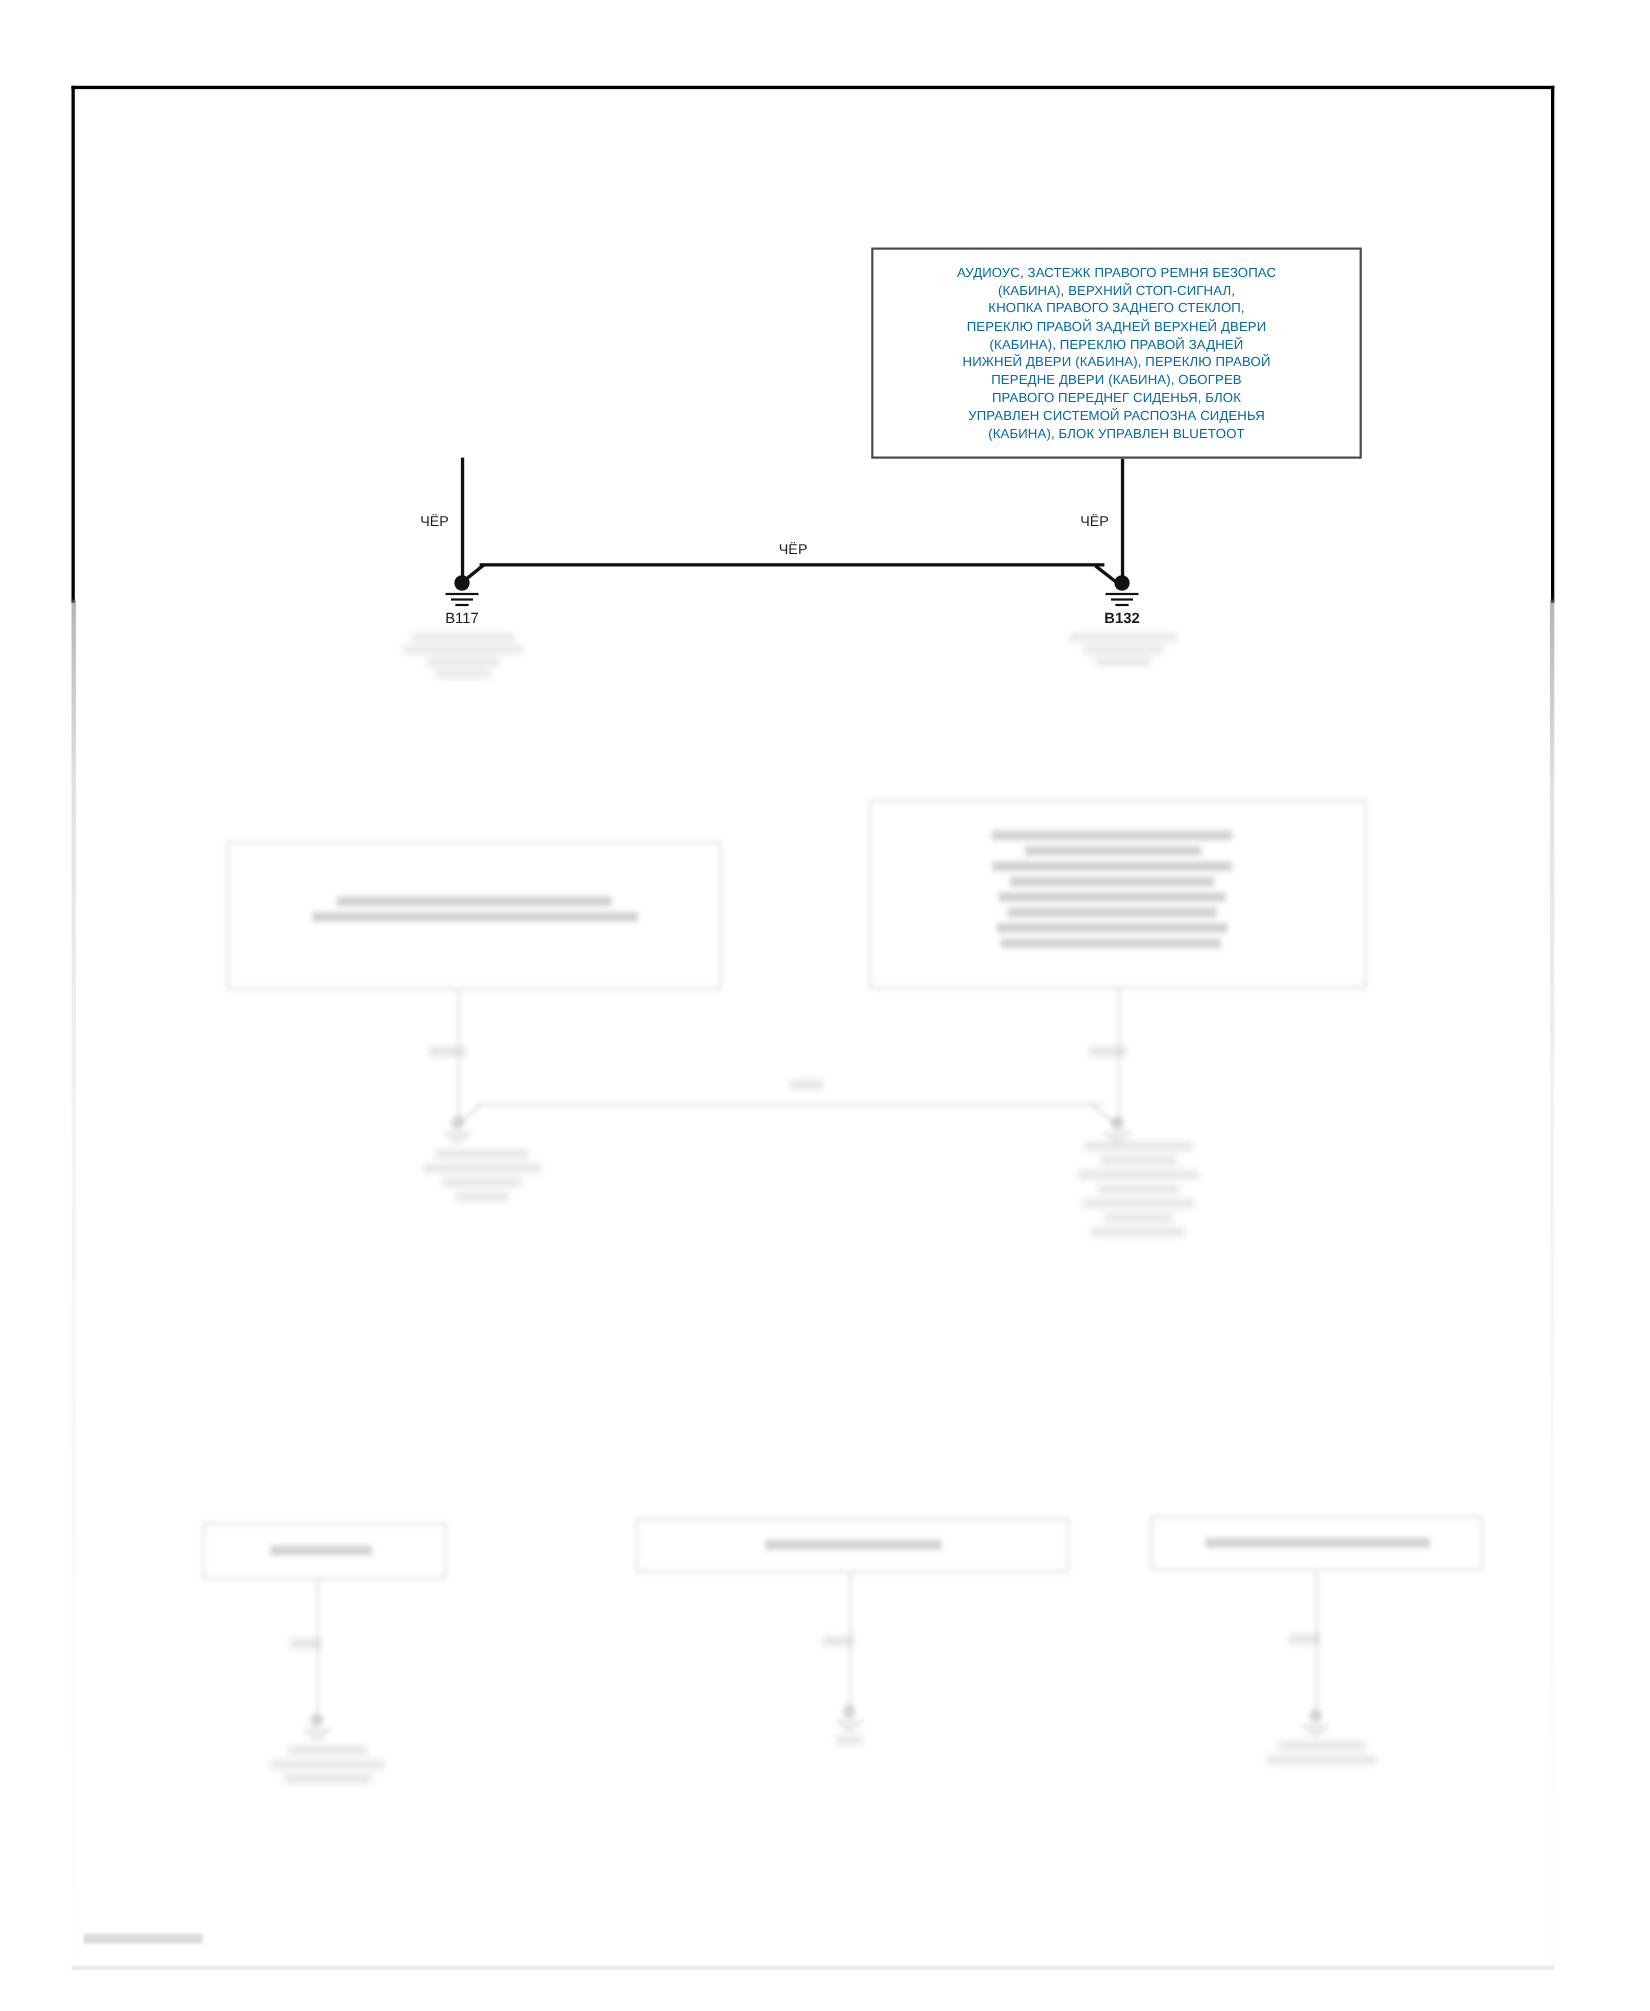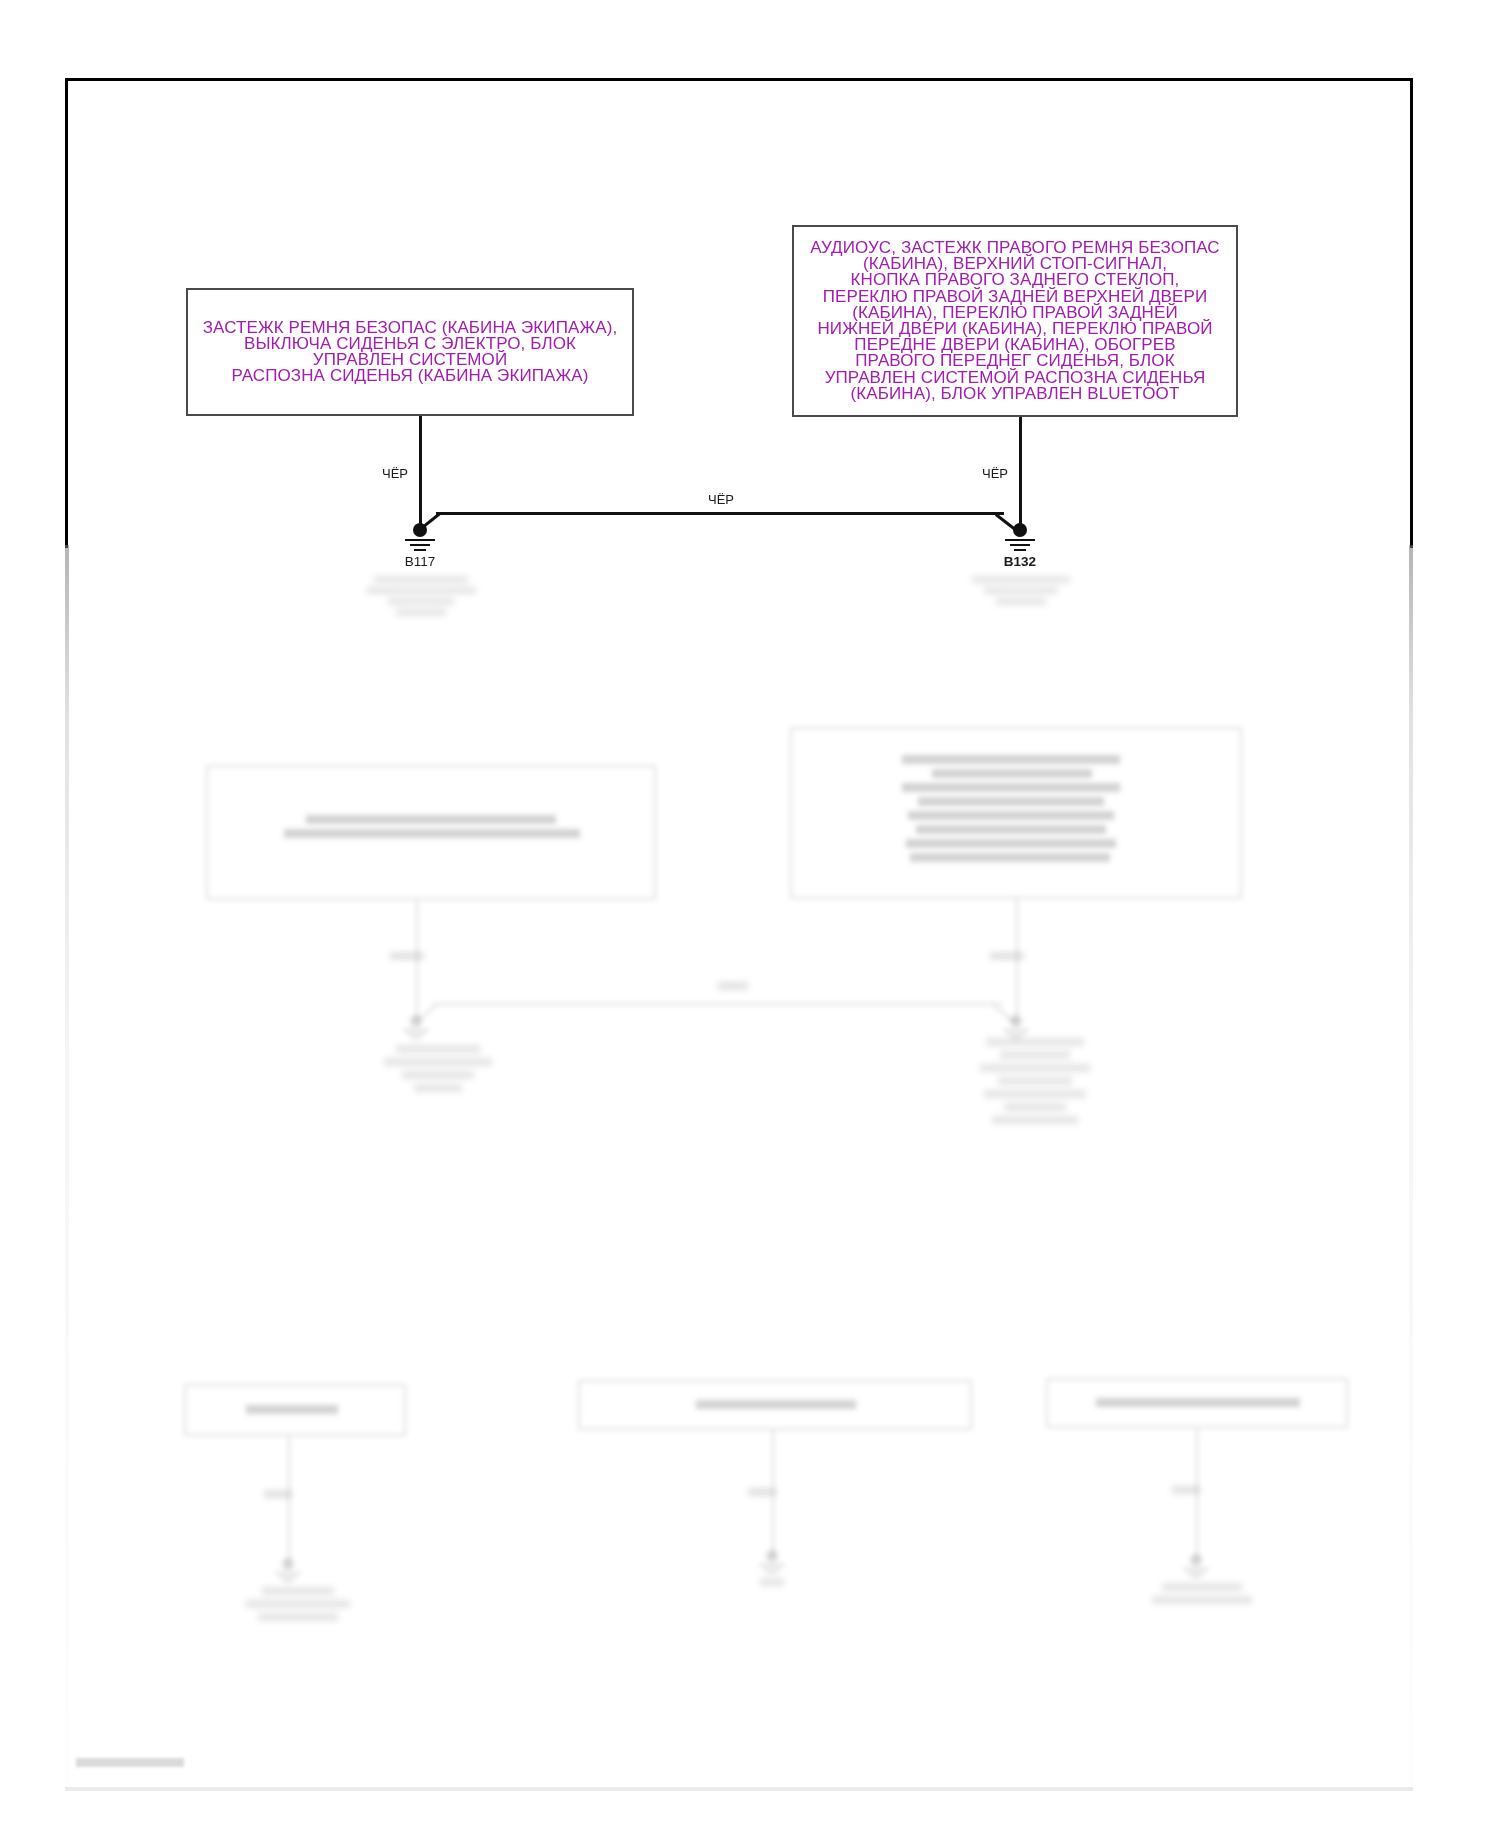--- a/index.html
+++ b/index.html
@@ -56,23 +56,23 @@
     position: absolute;
     box-sizing: border-box;
     border: 2px solid #4a4a4a;
     background: #ffffff;
     display: flex;
     align-items: center;
     justify-content: center;
     text-align: center;
   }
   .comp-box .comp-text {
-    font-size: 17px;
+    font-size: 12px;
     line-height: 16.2px;
-    color: #a21caf;
+    color: #0369a1;
     letter-spacing: 0.1px;
     white-space: pre-line;
     padding: 0 10px;
   }
 
   #box-left  { left: 186px; top: 288px; width: 448px; height: 128px; }
   #box-right { left: 792px; top: 225px; width: 446px; height: 192px; }
 
   
   .wire-v, .wire-h {
@@ -175,25 +175,20 @@
 
 <div id="page">
 
   <div class="frame-line frame-top"></div>
   <div class="frame-line frame-left-sharp"></div>
   <div class="frame-line frame-right-sharp"></div>
   <div class="frame-left-fade"></div>
   <div class="frame-right-fade"></div>
   <div class="frame-bottom-fade"></div>
 
-  <div class="comp-box" id="box-left">
-    <div class="comp-text">ЗАСТЕЖК РЕМНЯ БЕЗОПАС (КАБИНА ЭКИПАЖА),
-ВЫКЛЮЧА СИДЕНЬЯ С ЭЛЕКТРО, БЛОК УПРАВЛЕН СИСТЕМОЙ
-РАСПОЗНА СИДЕНЬЯ (КАБИНА ЭКИПАЖА)</div>
-  </div>
 
   <div class="comp-box" id="box-right">
     <div class="comp-text">АУДИОУС, ЗАСТЕЖК ПРАВОГО РЕМНЯ БЕЗОПАС
 (КАБИНА), ВЕРХНИЙ СТОП-СИГНАЛ,
 КНОПКА ПРАВОГО ЗАДНЕГО СТЕКЛОП,
 ПЕРЕКЛЮ ПРАВОЙ ЗАДНЕЙ ВЕРХНЕЙ ДВЕРИ
 (КАБИНА), ПЕРЕКЛЮ ПРАВОЙ ЗАДНЕЙ
 НИЖНЕЙ ДВЕРИ (КАБИНА), ПЕРЕКЛЮ ПРАВОЙ
 ПЕРЕДНЕ ДВЕРИ (КАБИНА), ОБОГРЕВ
 ПРАВОГО ПЕРЕДНЕГ СИДЕНЬЯ, БЛОК

